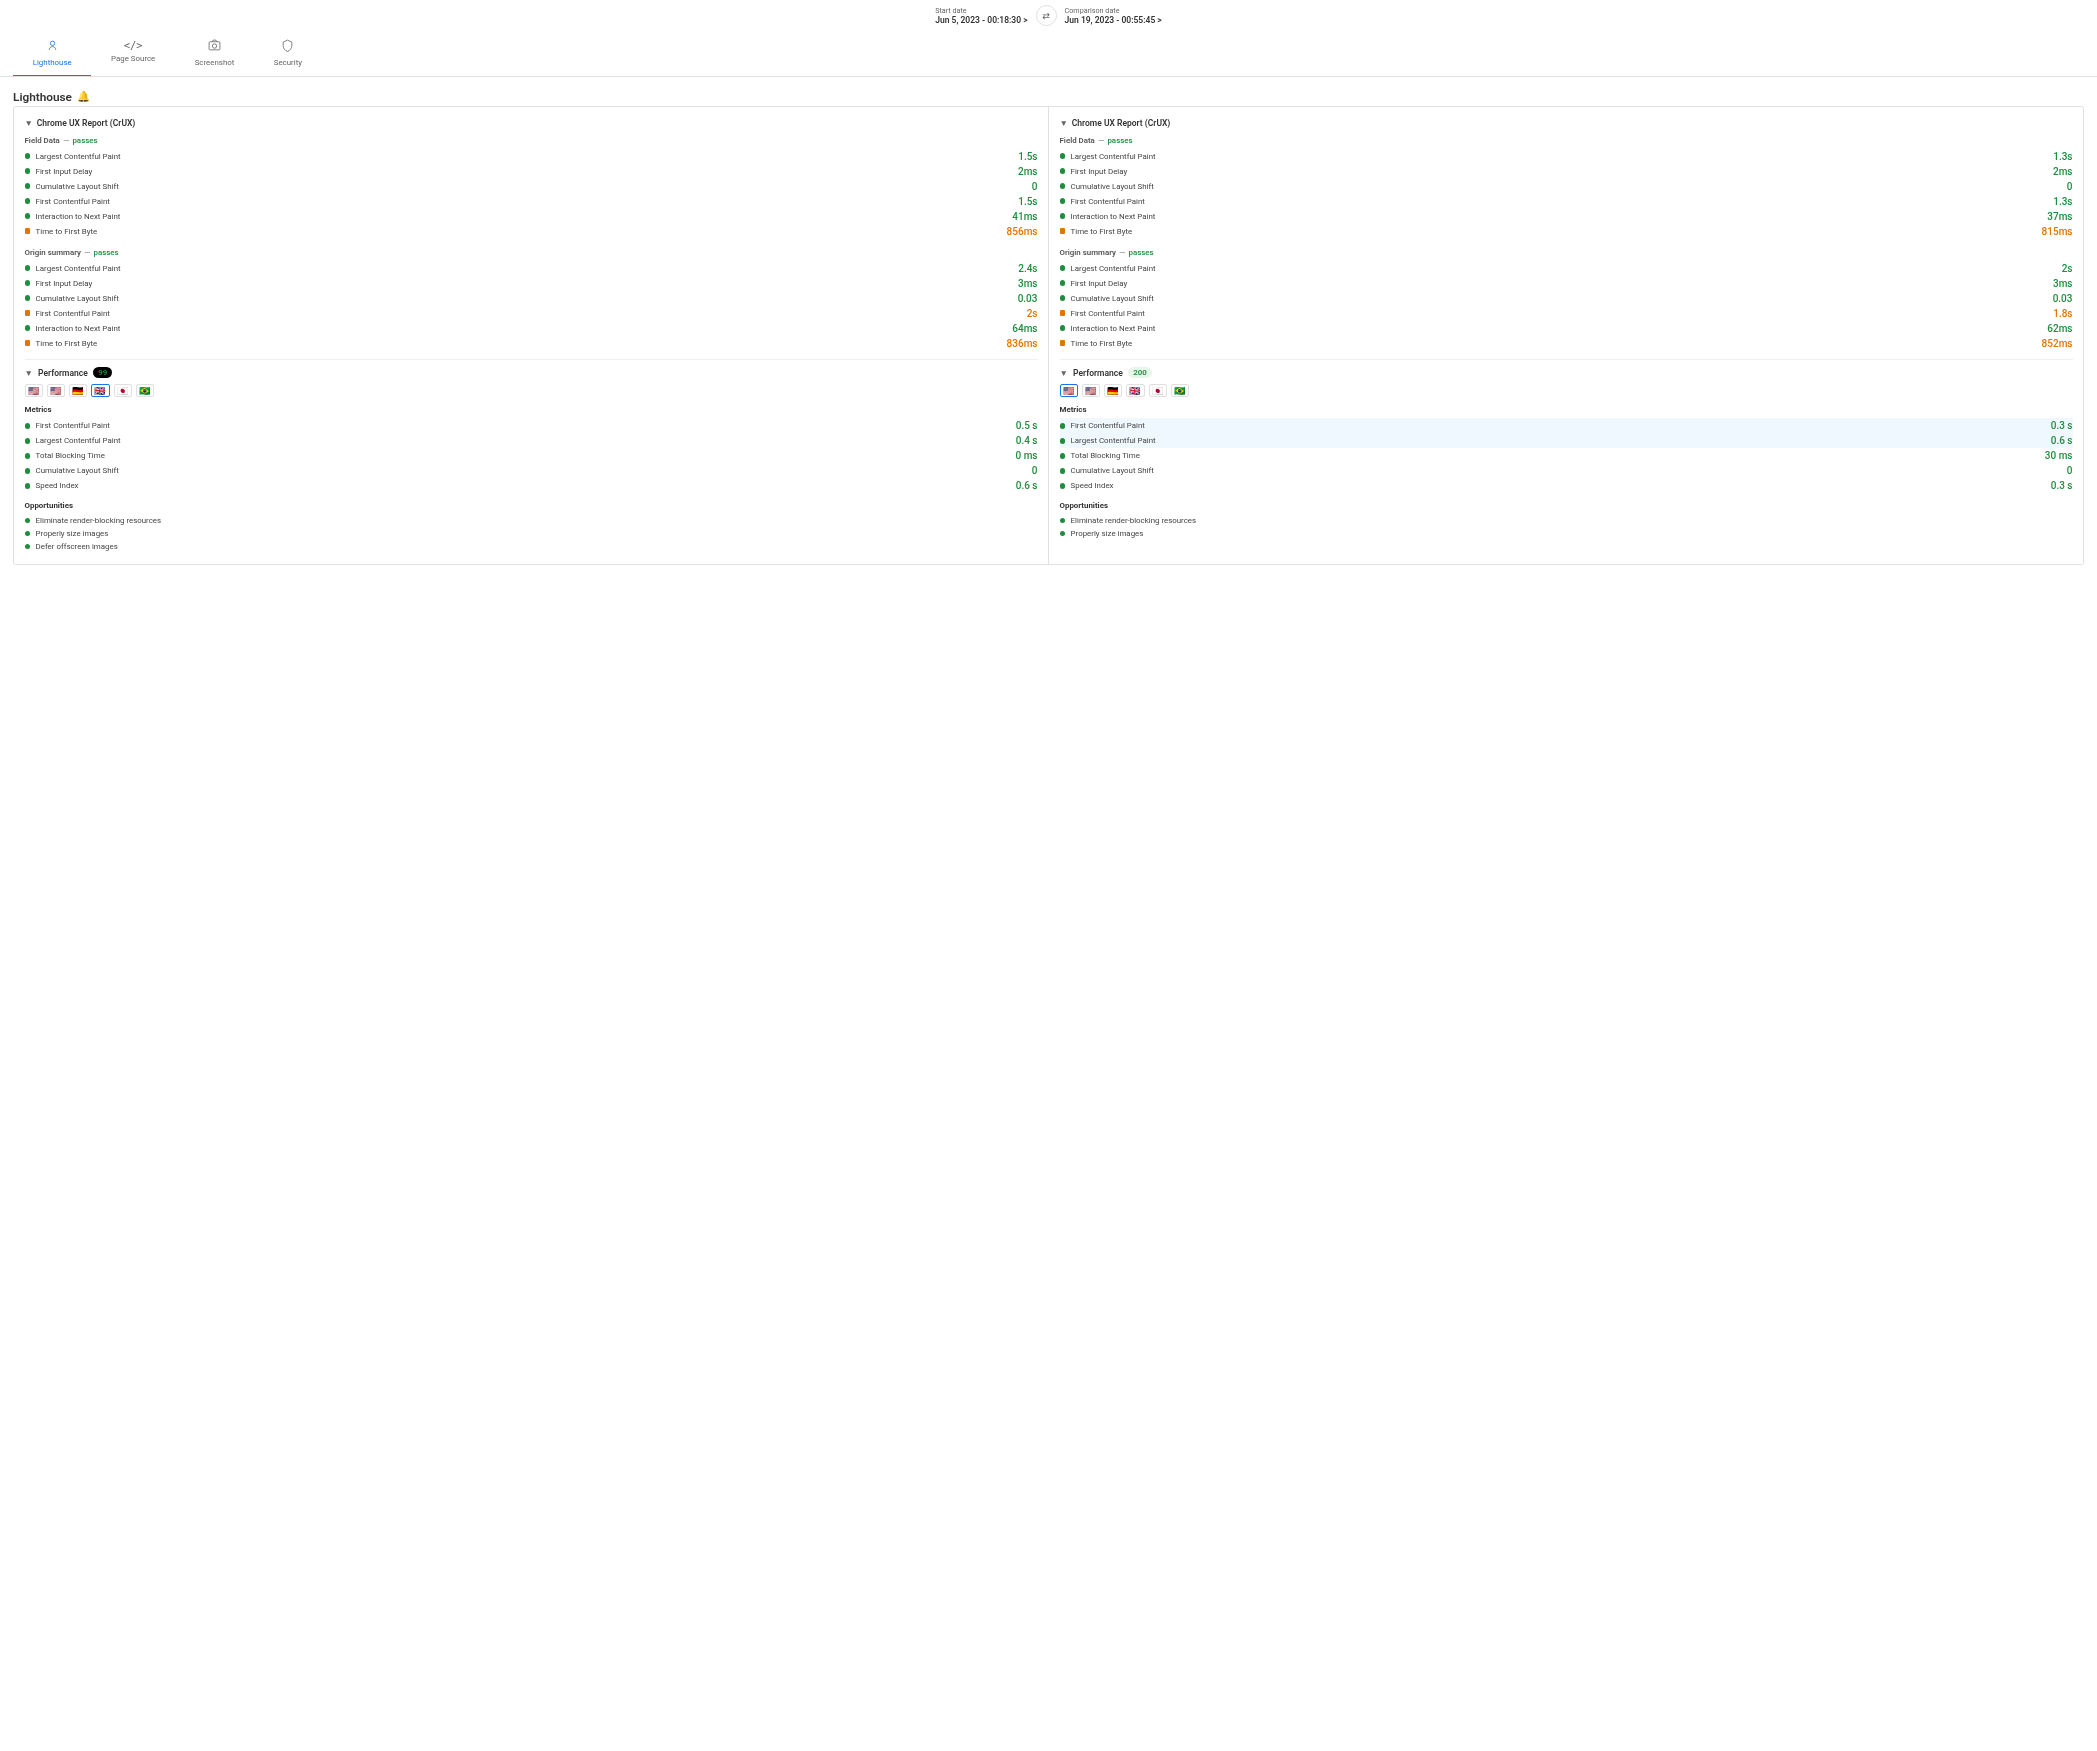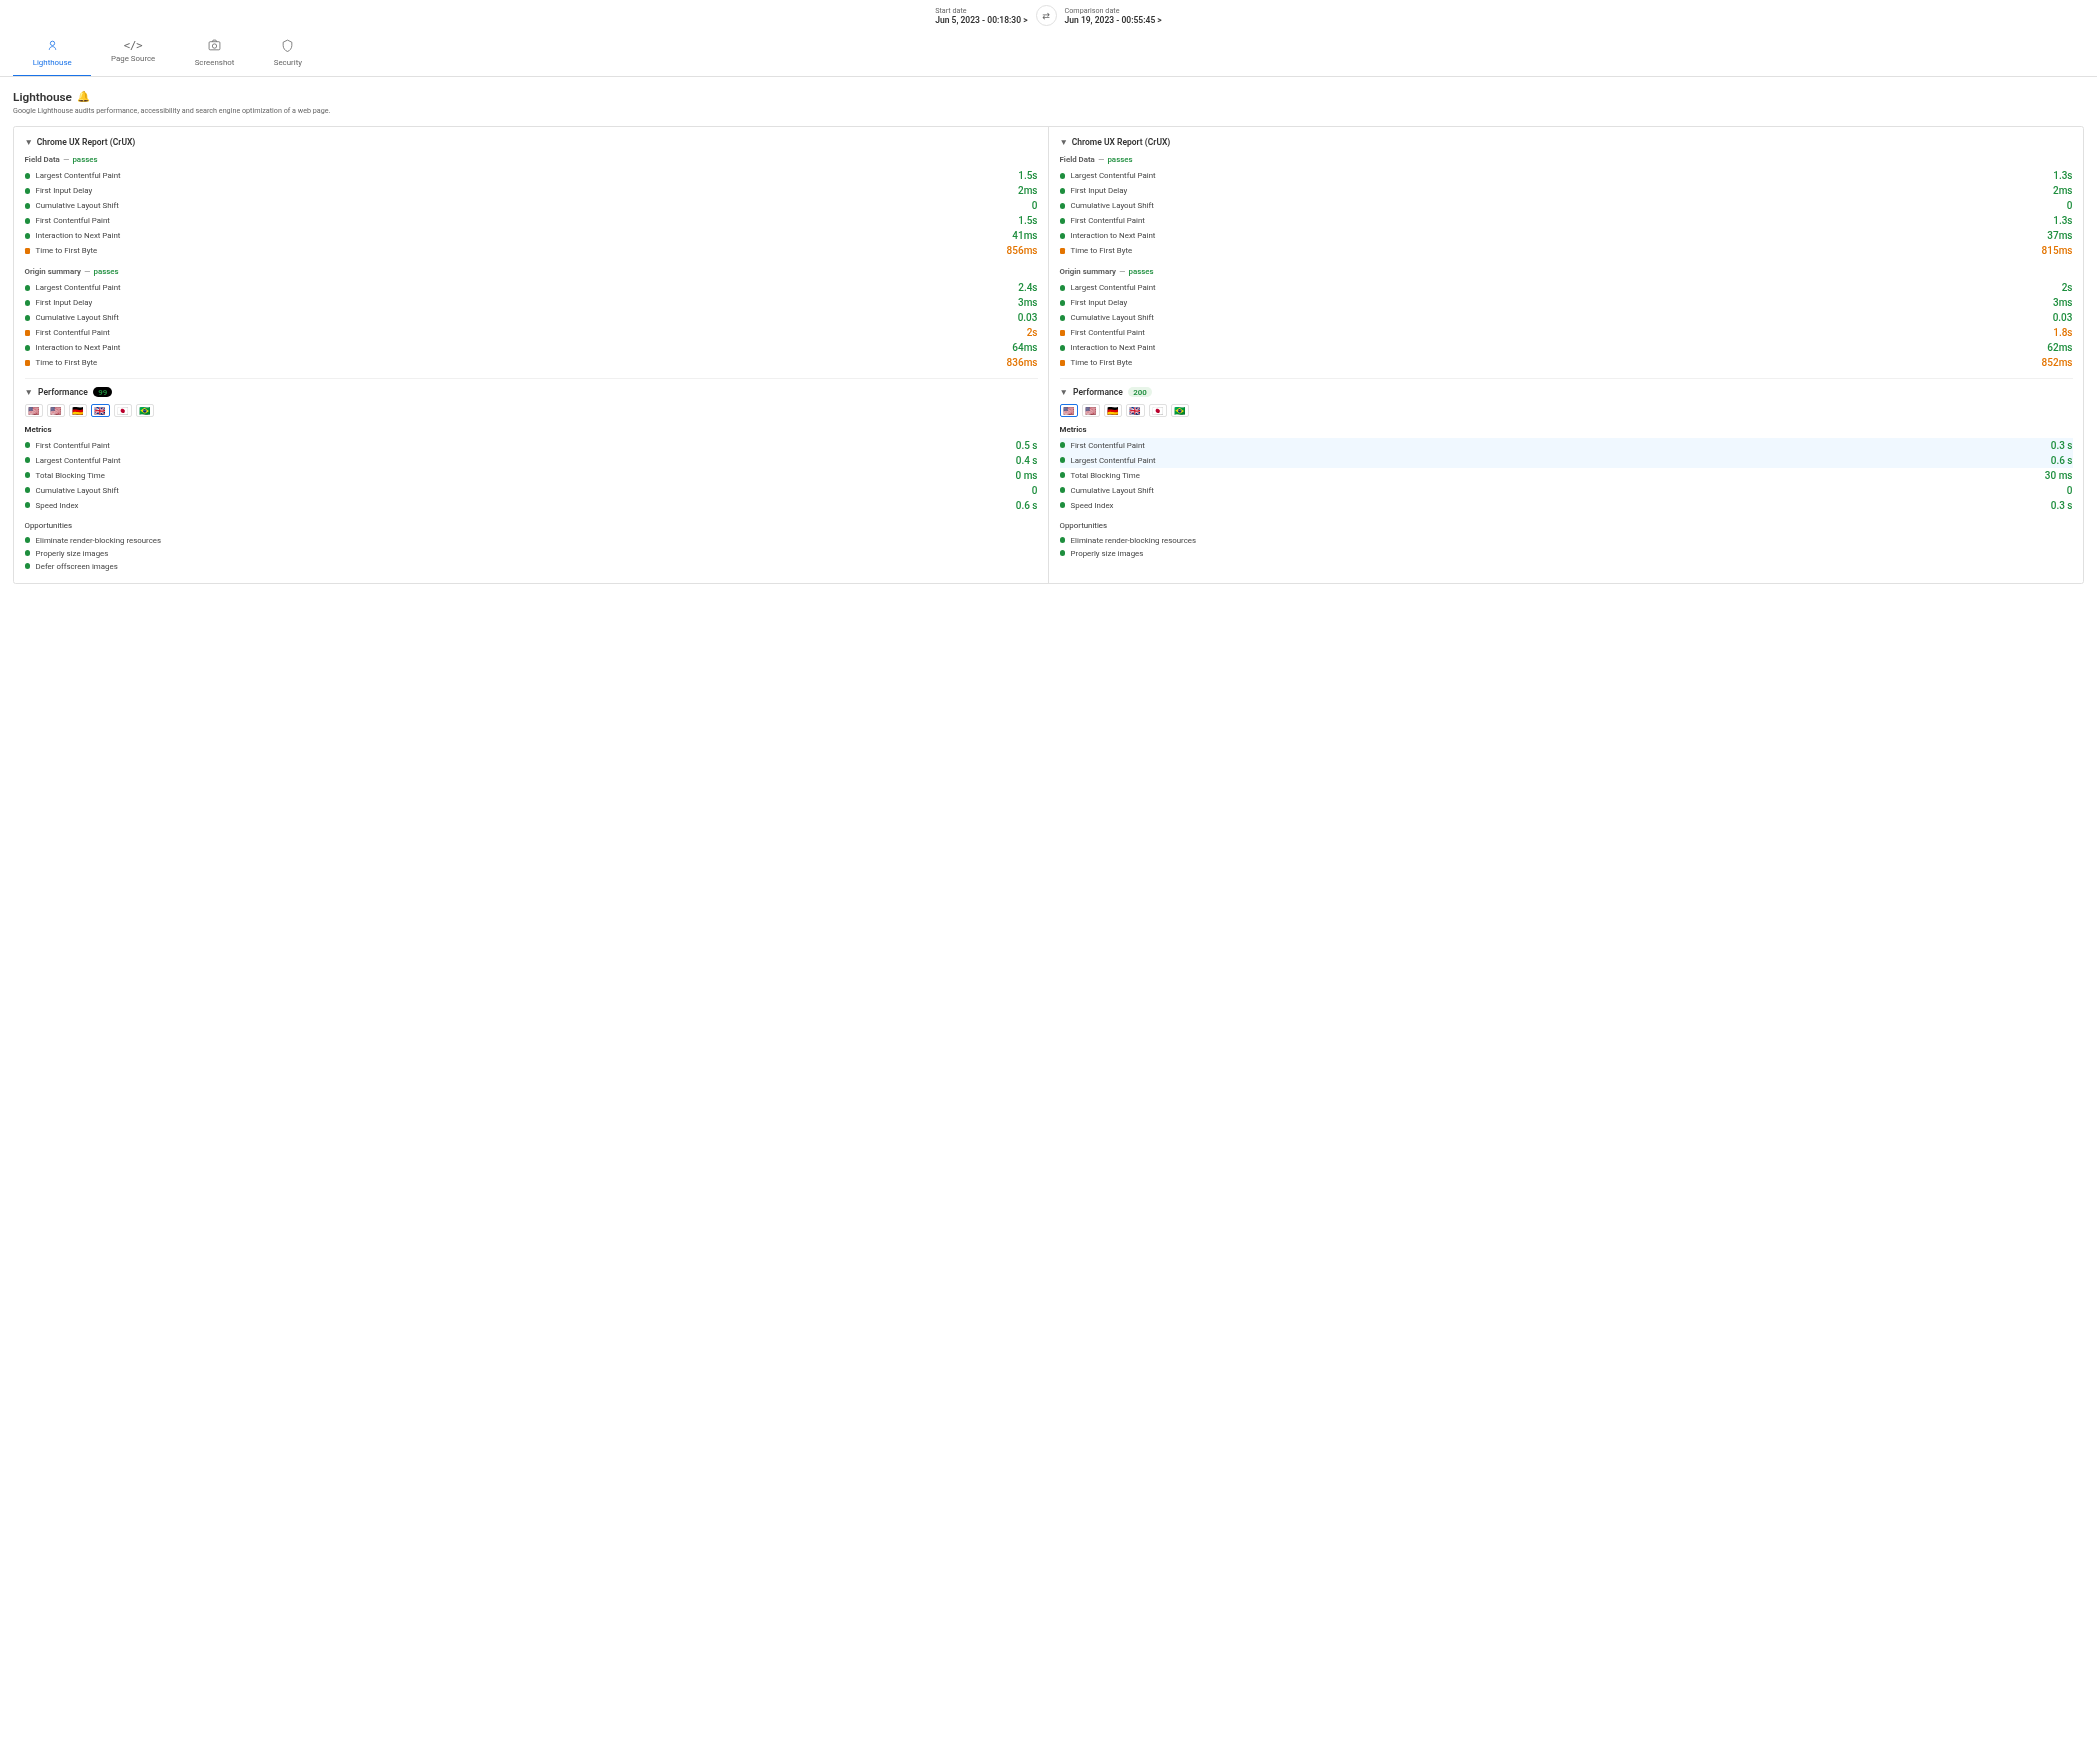--- a/index.html
+++ b/index.html
@@ -43,21 +43,21 @@
     .score-badge { background: #000000; color: #1e8e3e; border-radius: 6.6px; padding: 0.7px 5.2px; font-size: 7.9px; font-weight: 600; }
     .score-badge-100 { background: #e8f5e9; color: #1e8e3e; }
 
     .flags { display: flex; gap: 3.9px; margin-bottom: 7.9px; }
     .flag-btn { width: 18.4px; height: 13px; border: 0.7px solid #e0e0e0; border-radius: 2px; display: flex; align-items: center; justify-content: center; cursor: pointer; font-size: 9.2px; background: #fff; }
     .flag-btn.active { border: 1.3px solid #1a73e8; }
 
     .section-divider { margin: 7.9px 0; border: none; border-top: 0.7px solid #f0f0f0; }
 
     .metrics-section-label { font-size: 7.9px; font-weight: 700; margin: 5.2px 0 3.9px 0; color: #333; }
-    .opportunities-label { font-size: 7.9px; font-weight: 400; margin: 7.9px 0 3.9px 0; color: #333; }
+    .opportunities-label { font-size: 7.9px; font-weight: 700; margin: 7.9px 0 3.9px 0; color: #333; }
 
     .highlighted-row { background: #f0f8ff; }
 
     .bell-icon { font-size: 10.5px; }
   </style>
 </head>
 <body>
 
 <div>
   <div class="date-row">
@@ -105,21 +105,20 @@
     </span>
     <span>Security</span>
   </div>
 </div>
 
 <div class="content">
   <div class="page-title">
     <span>Lighthouse</span>
     <span class="bell-icon">🔔</span>
   </div>
-  <div class="page-subtitle">Google Lighthouse audits performance, accessibility and search engine optimization of a web page.</div>
 
   <div class="columns">
 
     <div class="col">
 
       <div class="section-header">
         <span class="section-toggle">▼</span>
         <span>Chrome UX Report (CrUX)</span>
       </div>
 

